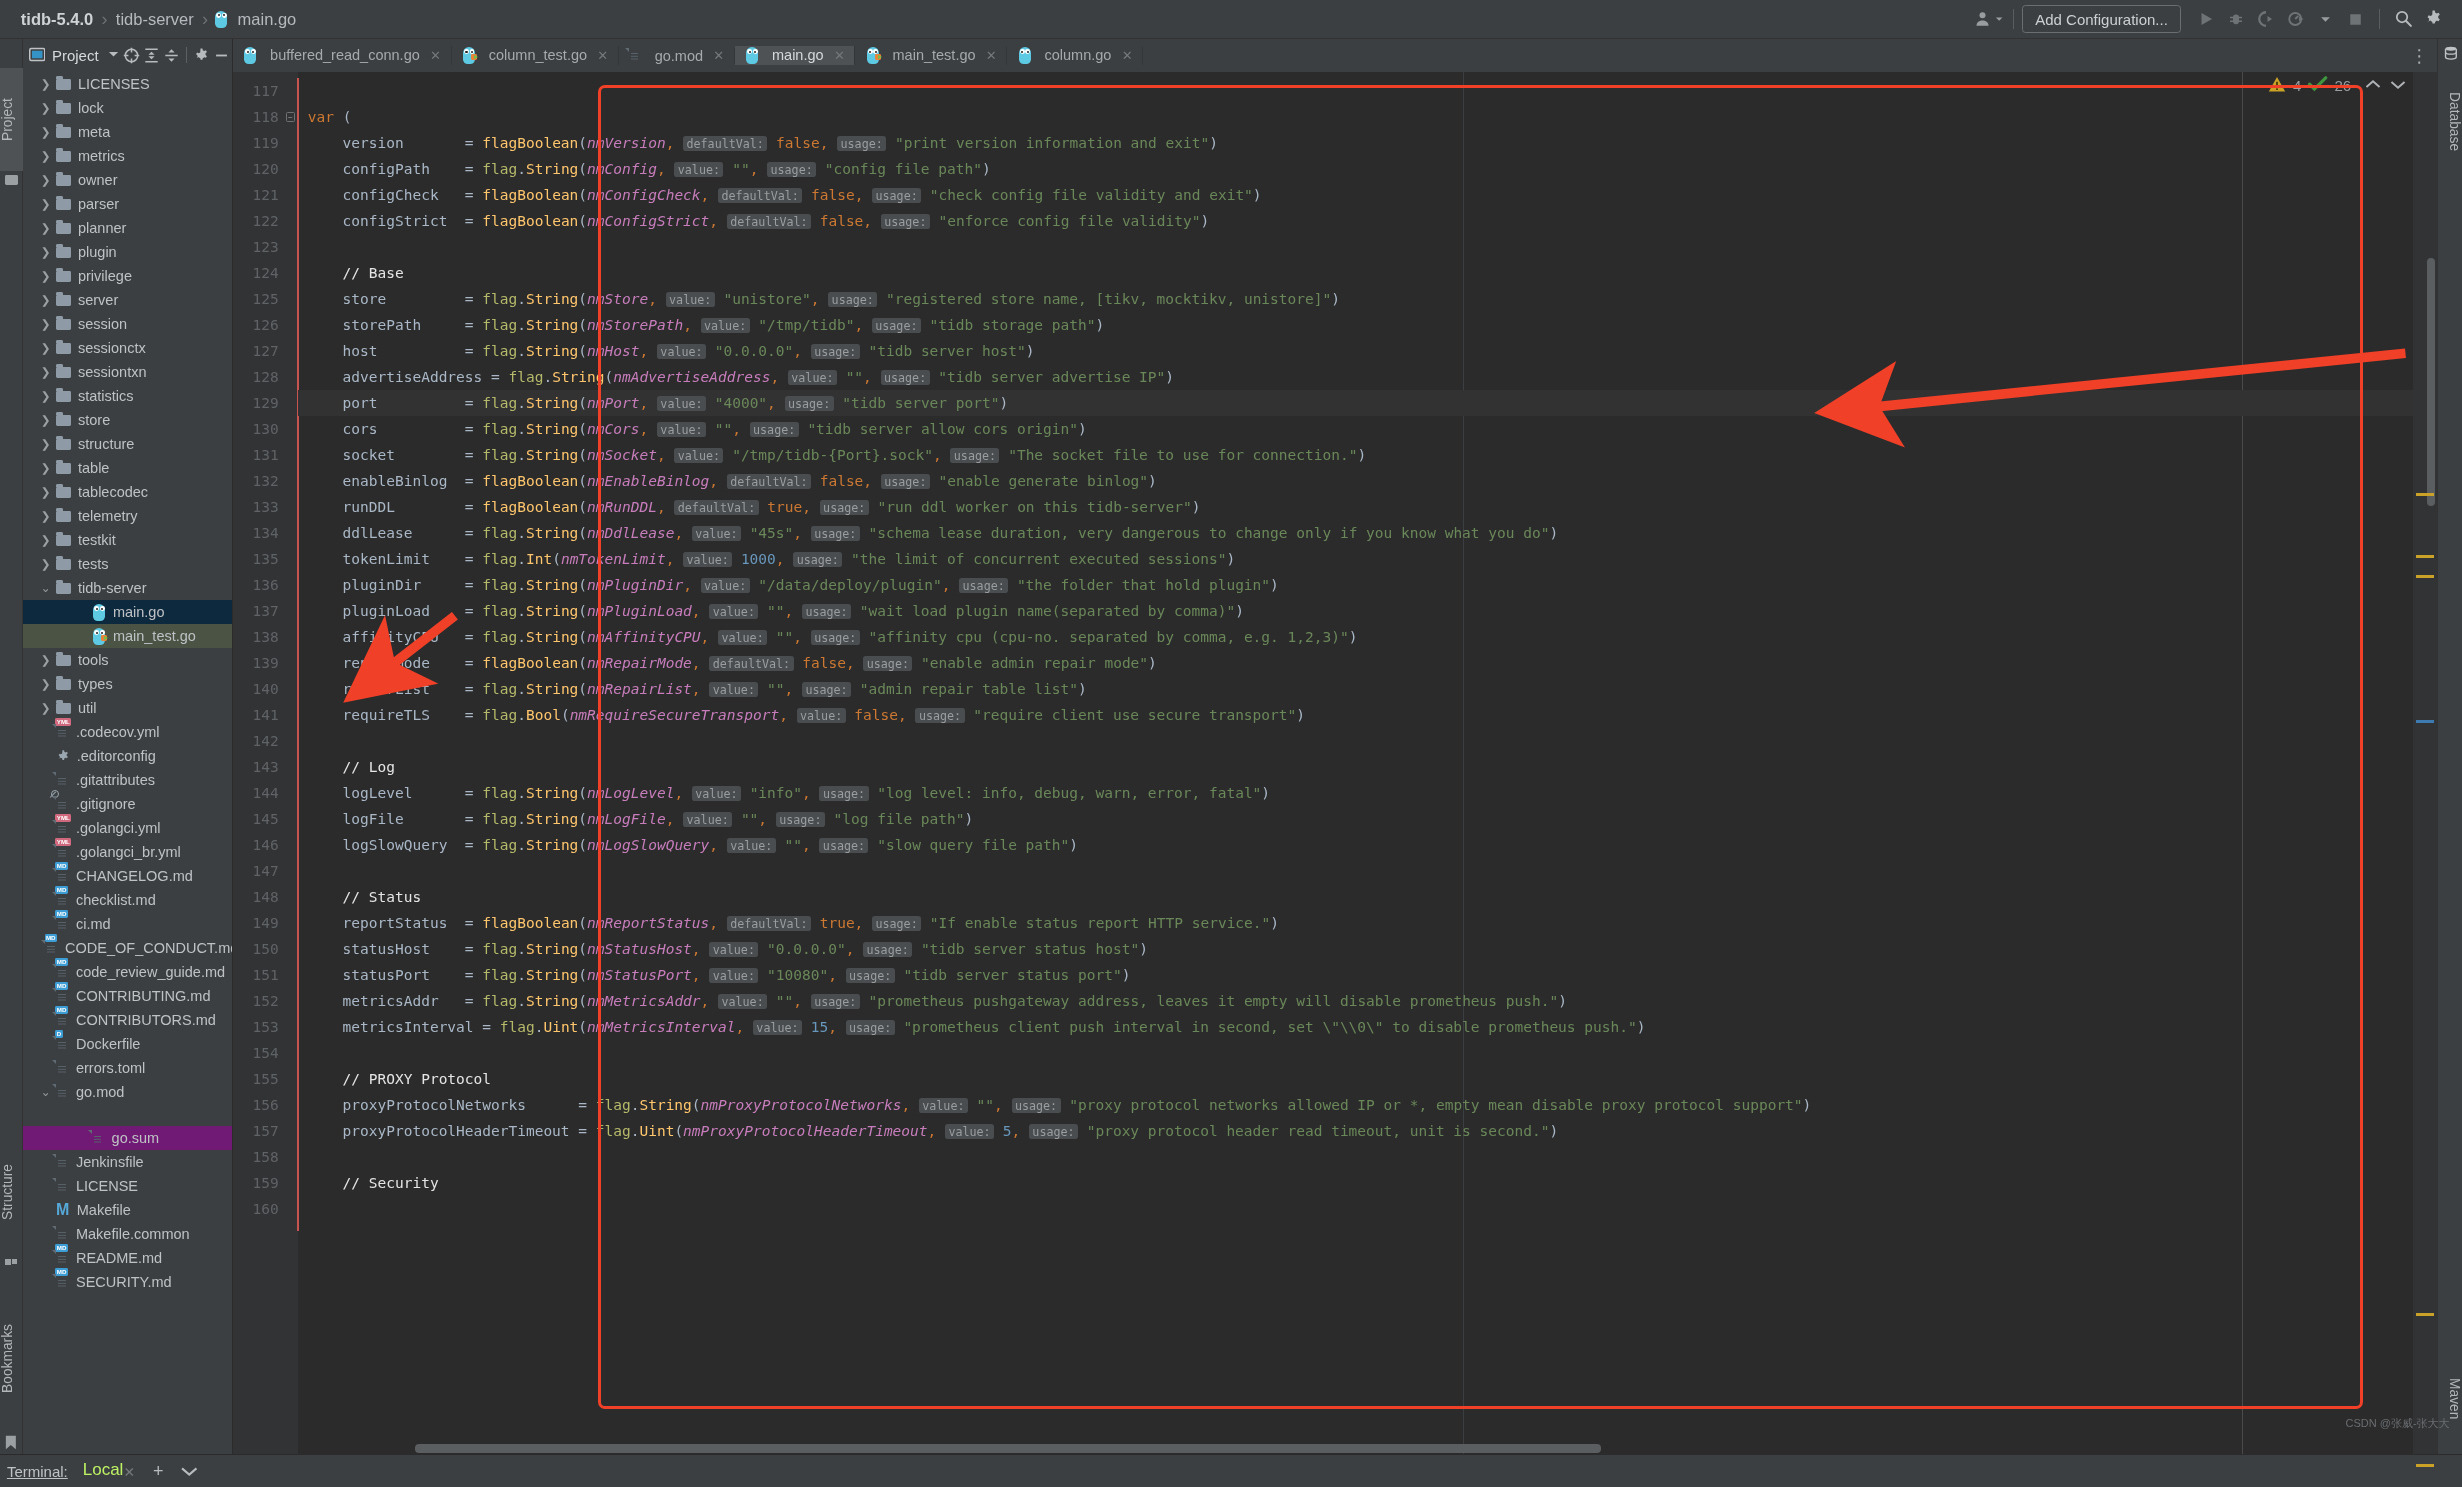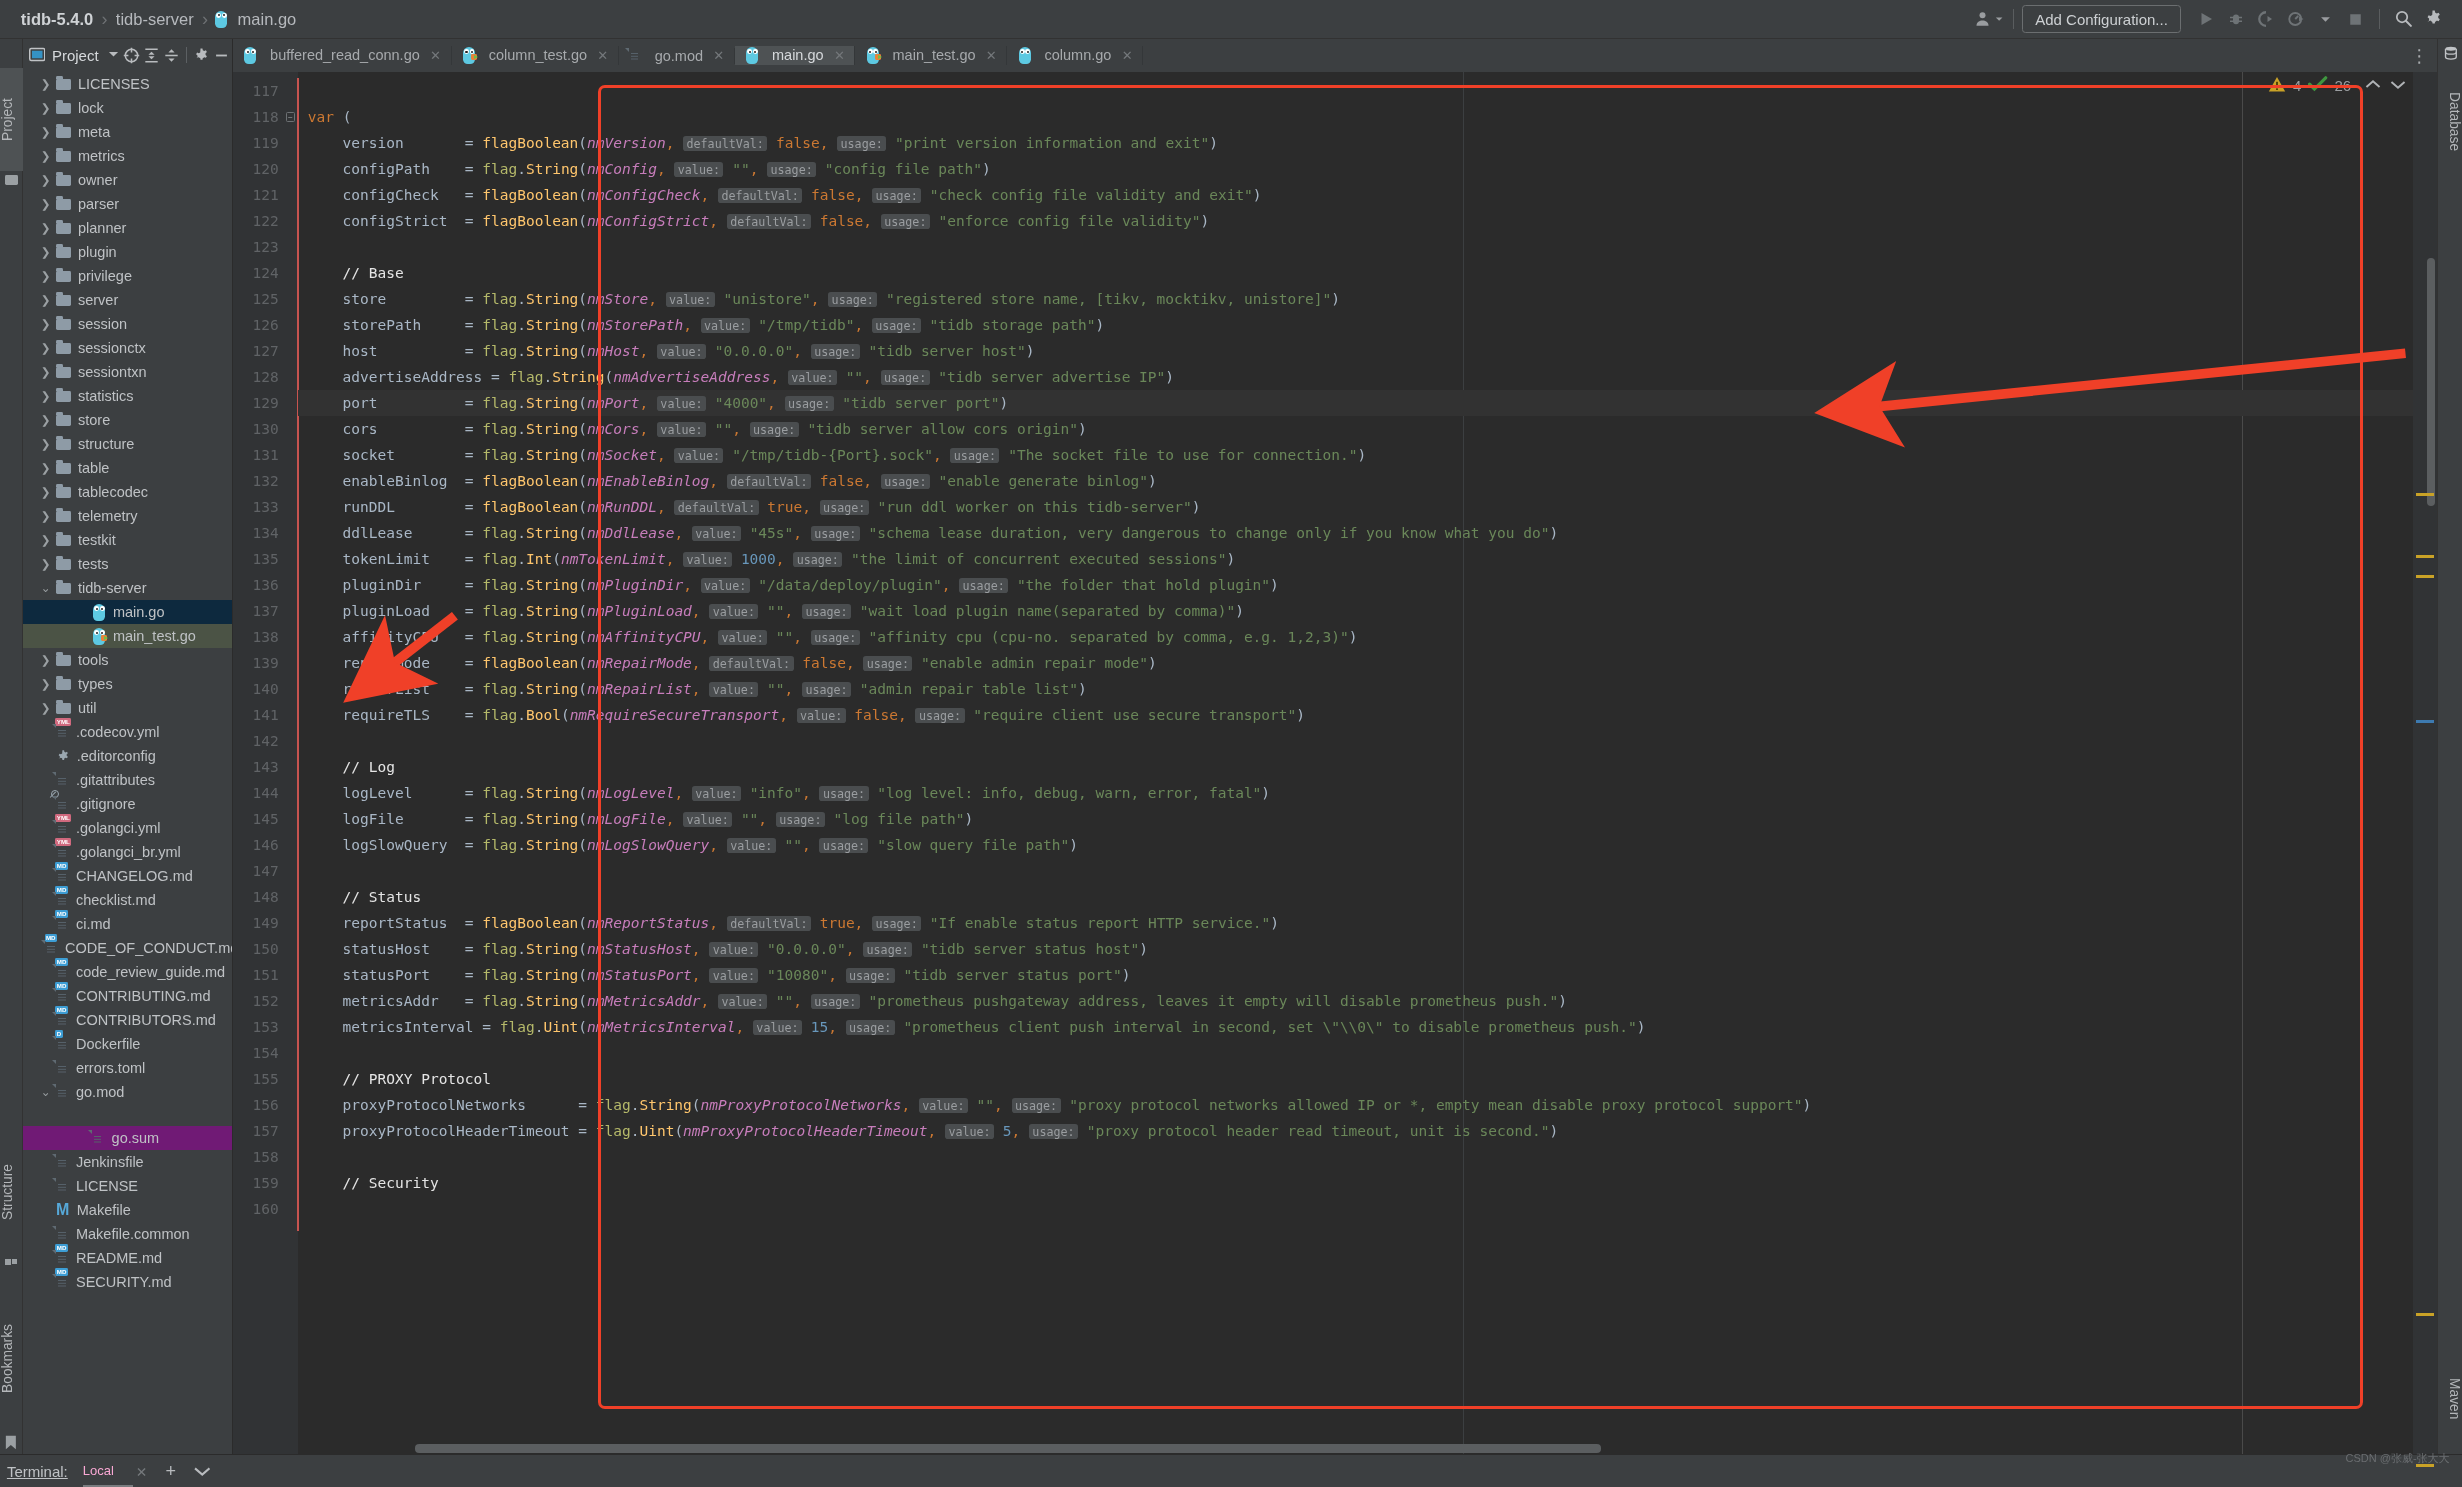--- a/index.html
+++ b/index.html
@@ -134,30 +134,30 @@
     position: absolute; right: 30px; top: 4.1px; display: flex; align-items: center; gap: 6.9px;
     color: #9c9fa2; font-size: 15px; z-index: 20;
   }
 
   
   .rightrail { width: 25.5px; flex: 0 0 25.5px; background: #3c3f41; position: relative; border-left: 0.7px solid #323232;}
 
   
   .bottombar { height: 34px; flex: 0 0 34px; background: #3c3f41; display: flex; align-items: center; border-top: 0.7px solid #2b2b2b; padding-left: 6.9px;}
   .bb-label { color: #bfc2c5; font-size: 15px; margin-right: 15px; text-decoration: underline;}
-  .bb-tab { color: #f9a8d4; font-size: 13px; position: relative; padding-bottom: 2.8px; margin-right: 22px;}
+  .bb-tab { color: #bef264; font-size: 17px; position: relative; padding-bottom: 2.8px; margin-right: 0;}
   .bb-underline { position:absolute; left: 0; bottom: -7.6px; height: 2.8px; width: 50px; background: #7a7d80;}
   .bb-x { color: #74787b; font-size: 13.8px; margin-right: 18px;}
   .bb-ic { color: #b8bbbe; font-size: 18px; margin-right: 18px;}
 
   
   .redbox { position: absolute; border: 3.4px solid #f04028; border-radius: 6.9px; pointer-events: none; z-index: 40;}
   svg.anno { position: absolute; left: 0; top: 0; width: 2462px; height: 1488px; pointer-events: none; z-index: 41;}
 
-  .watermark { position: absolute; right: 12.4px; bottom: 22px; color: #6a6d70; font-size: 11px; z-index: 30;}
+  .watermark { position: absolute; right: 12.4px; bottom: 57px; color: #6a6d70; font-size: 11px; z-index: 30;}
 
   
   .vthumb { position: absolute; right: 1.4px; width: 8.3px; background: #5b5e60; border-radius: 4.1px;}
   .hthumb { position: absolute; bottom: 1.4px; height: 8.3px; background: #5b5e60; border-radius: 4.1px;}
 </style>
 </head>
 <body>
 
 <div id="app">
 

